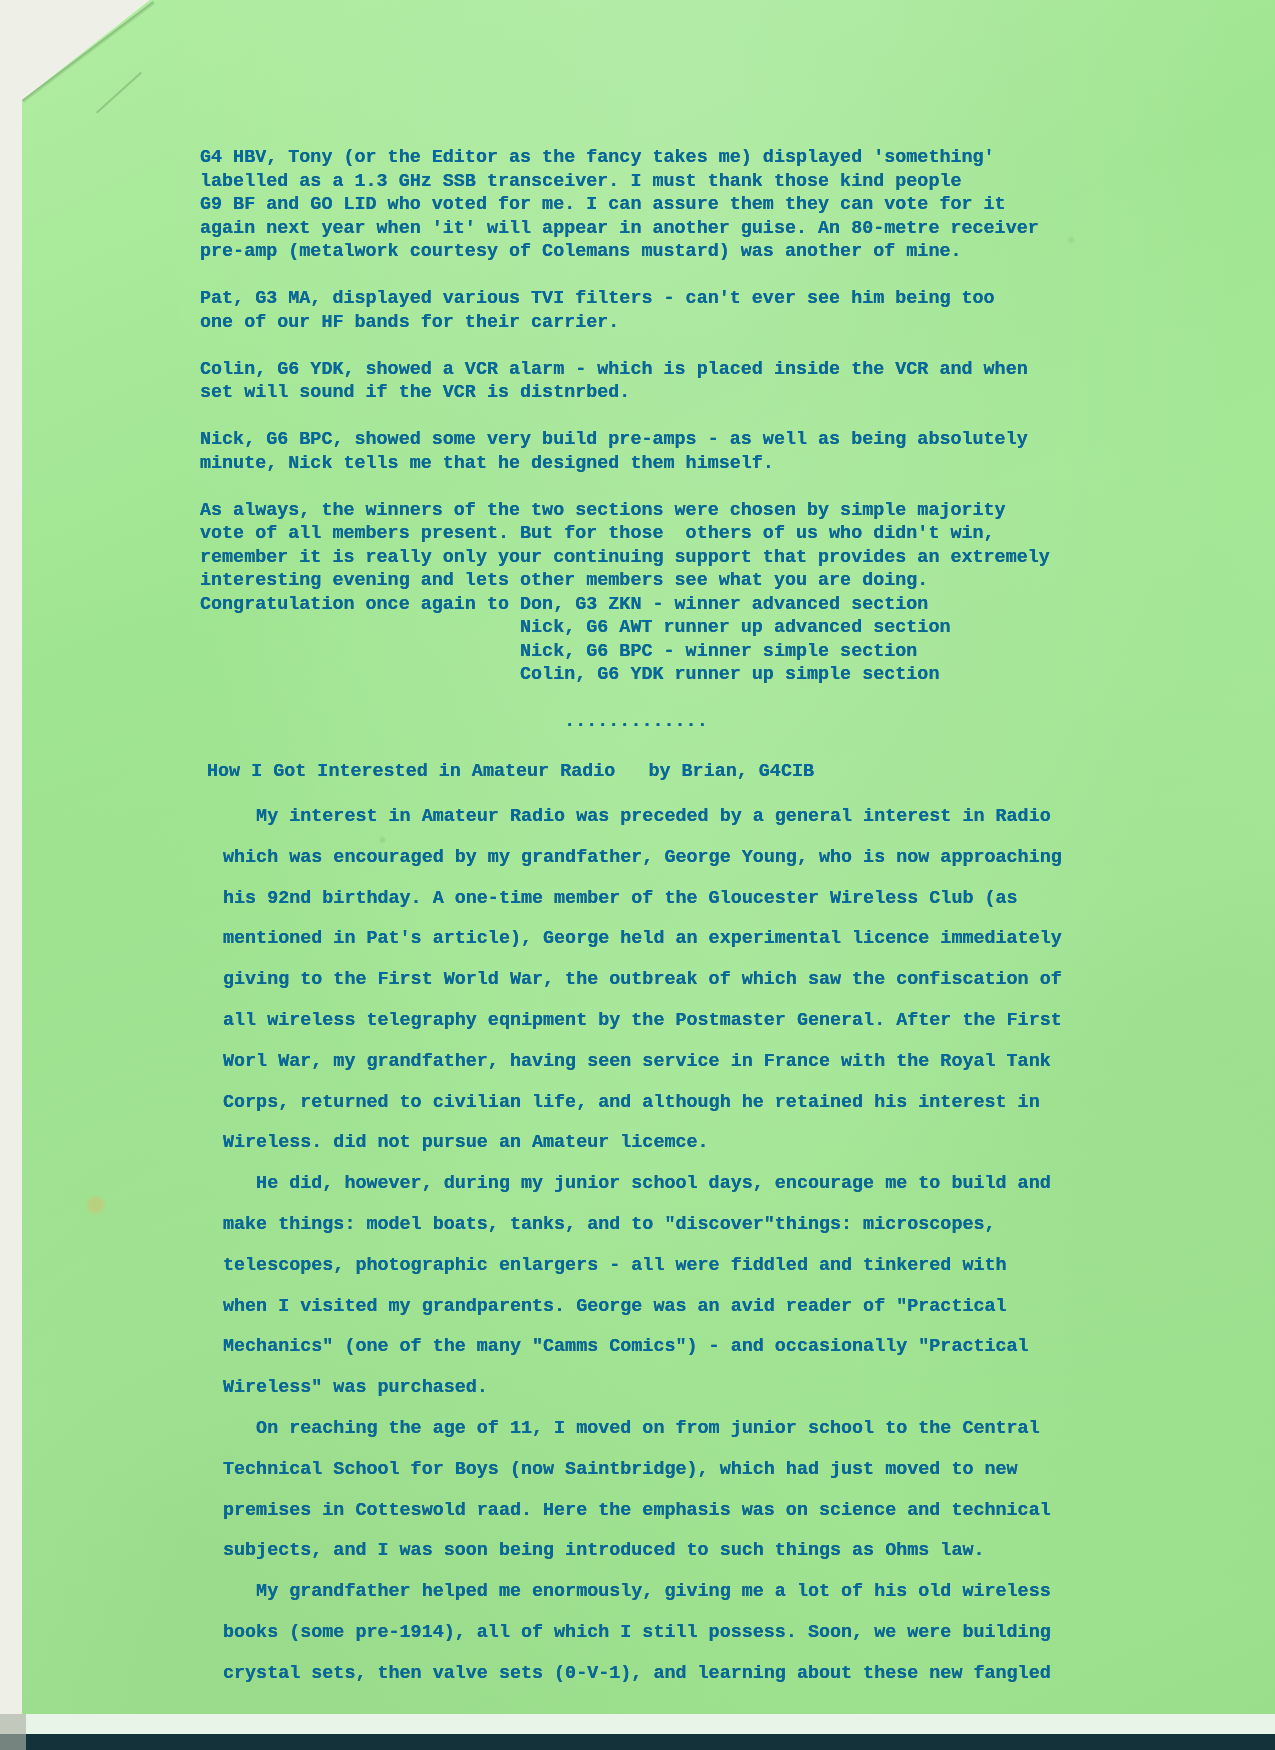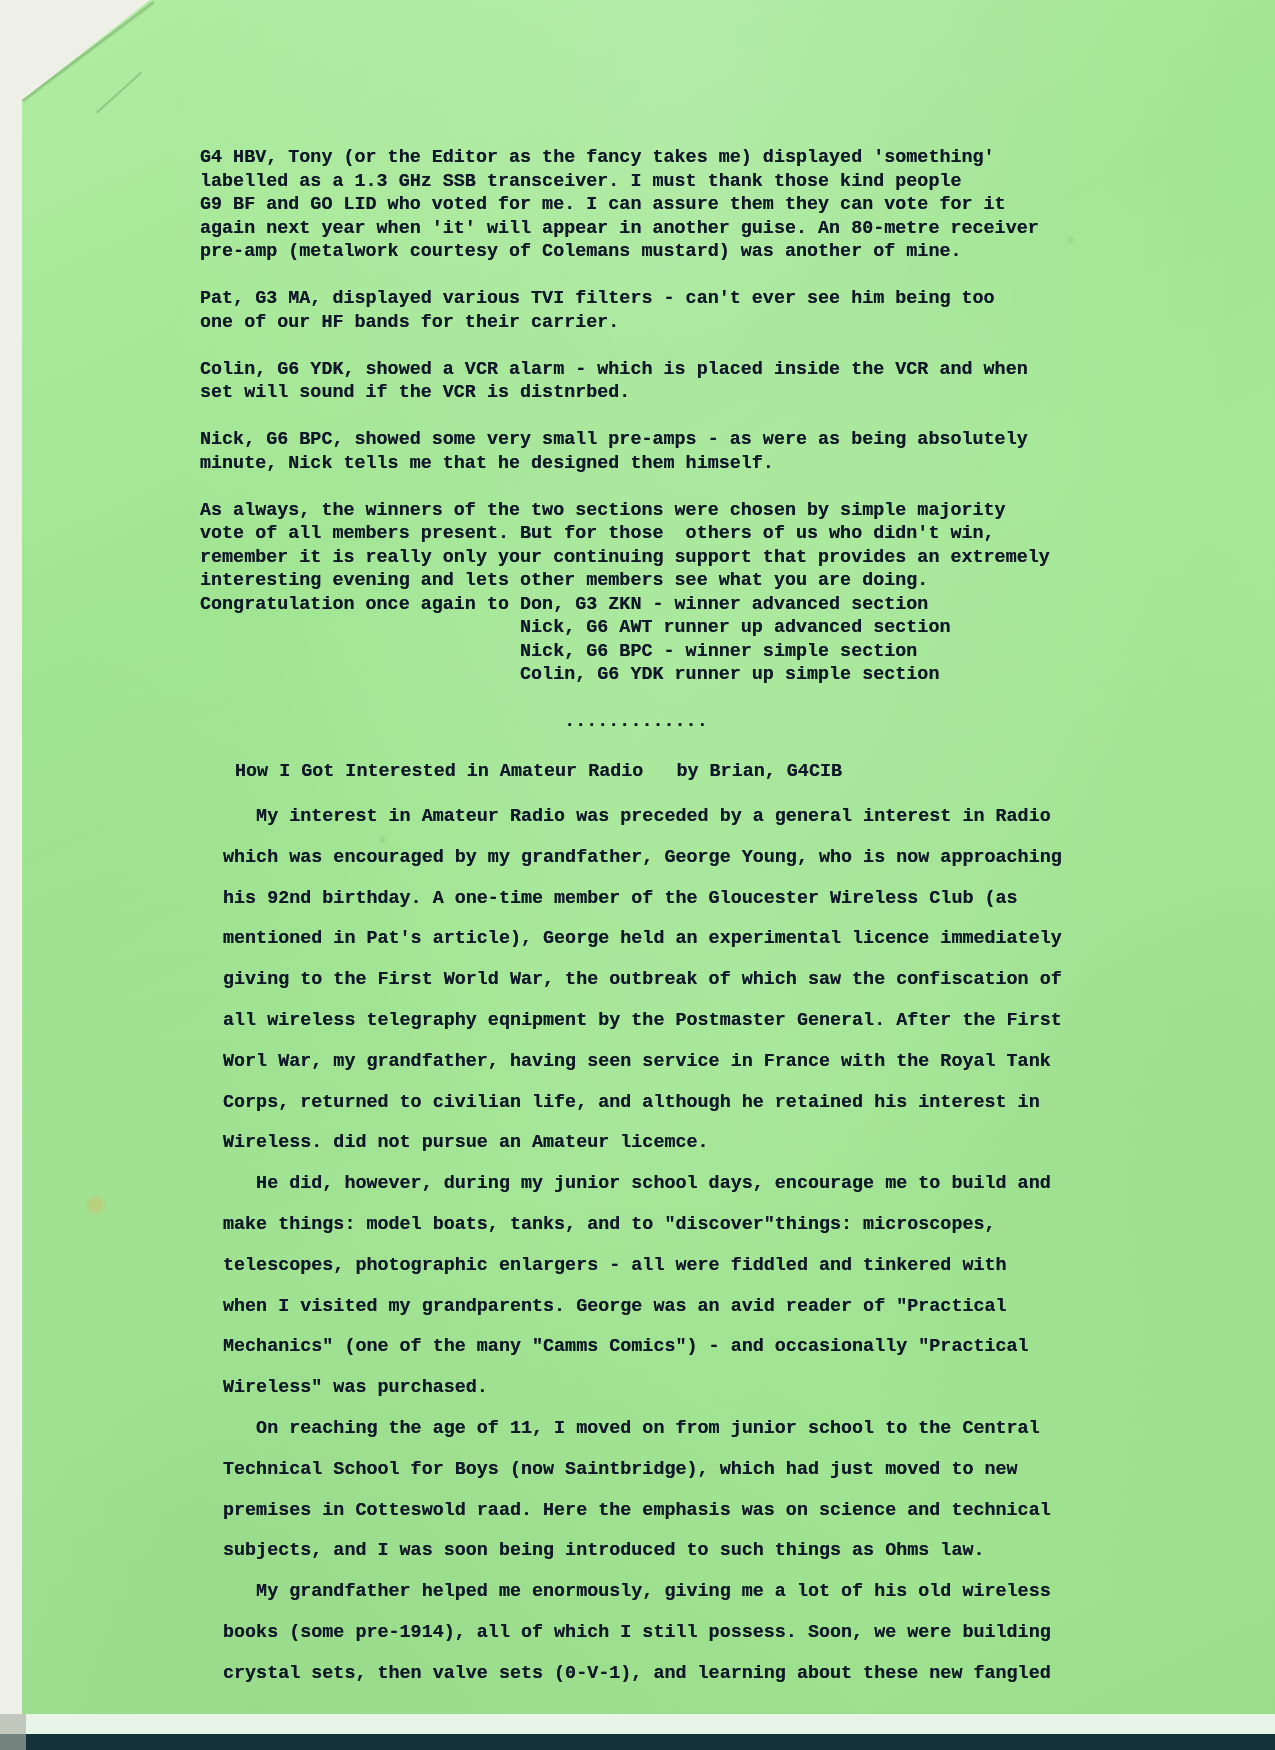--- a/index.html
+++ b/index.html
@@ -41,31 +41,31 @@
   #strip-light{
     position:absolute;left:0;top:1714px;width:1275px;height:20px;
     background:linear-gradient(90deg,#c2c8bb 0 26px,#e9f4e9 26px);
   }
   #strip-dark{
     position:absolute;left:0;top:1734px;width:1275px;height:16px;
     background:linear-gradient(90deg,#76847f 0 26px,#13323a 26px);
   }
   
   .typed{
-    color:#0f172a;font-weight:bold;
+    color:#0369a1;font-weight:bold;
     text-shadow:0 0 0.5px rgba(30,38,28,0.75);
   }
   .single{
     position:absolute;left:200px;top:146px;
     font-size:18.4px;line-height:23.5px;
   }
   .single .tline{height:23.5px;white-space:pre;}
   .article-title{
     position:absolute;left:207px;top:760px;
-    font-size:18.4px;line-height:23px;white-space:pre;margin-left:28px;
+    font-size:18.4px;line-height:23px;white-space:pre;
   }
   .double{
     position:absolute;left:207px;top:797px;
     font-size:18.4px;line-height:40.8px;margin-left:16px;
   }
   .double .tline{height:40.8px;white-space:pre;}
 </style>
 </head>
 <body>
 
@@ -82,21 +82,21 @@
     <div class="tline">G9 BF and GO LID who voted for me. I can assure them they can vote for it</div>
     <div class="tline">again next year when 'it' will appear in another guise. An 80-metre receiver</div>
     <div class="tline">pre-amp (metalwork courtesy of Colemans mustard) was another of mine.</div>
     <div class="tline"></div>
     <div class="tline">Pat, G3 MA, displayed various TVI filters - can't ever see him being too</div>
     <div class="tline">one of our HF bands for their carrier.</div>
     <div class="tline"></div>
     <div class="tline">Colin, G6 YDK, showed a VCR alarm - which is placed inside the VCR and when</div>
     <div class="tline">set will sound if the VCR is distnrbed.</div>
     <div class="tline"></div>
-    <div class="tline">Nick, G6 BPC, showed some very small pre-amps - as were as being absolutely</div>
+    <div class="tline">Nick, G6 BPC, showed some very build pre-amps - as well as being absolutely</div>
     <div class="tline">minute, Nick tells me that he designed them himself.</div>
     <div class="tline"></div>
     <div class="tline">As always, the winners of the two sections were chosen by simple majority</div>
     <div class="tline">vote of all members present. But for those  others of us who didn't win,</div>
     <div class="tline">remember it is really only your continuing support that provides an extremely</div>
     <div class="tline">interesting evening and lets other members see what you are doing.</div>
     <div class="tline">Congratulation once again to Don, G3 ZKN - winner advanced section</div>
     <div class="tline">                             Nick, G6 AWT runner up advanced section</div>
     <div class="tline">                             Nick, G6 BPC - winner simple section</div>
     <div class="tline">                             Colin, G6 YDK runner up simple section</div>

